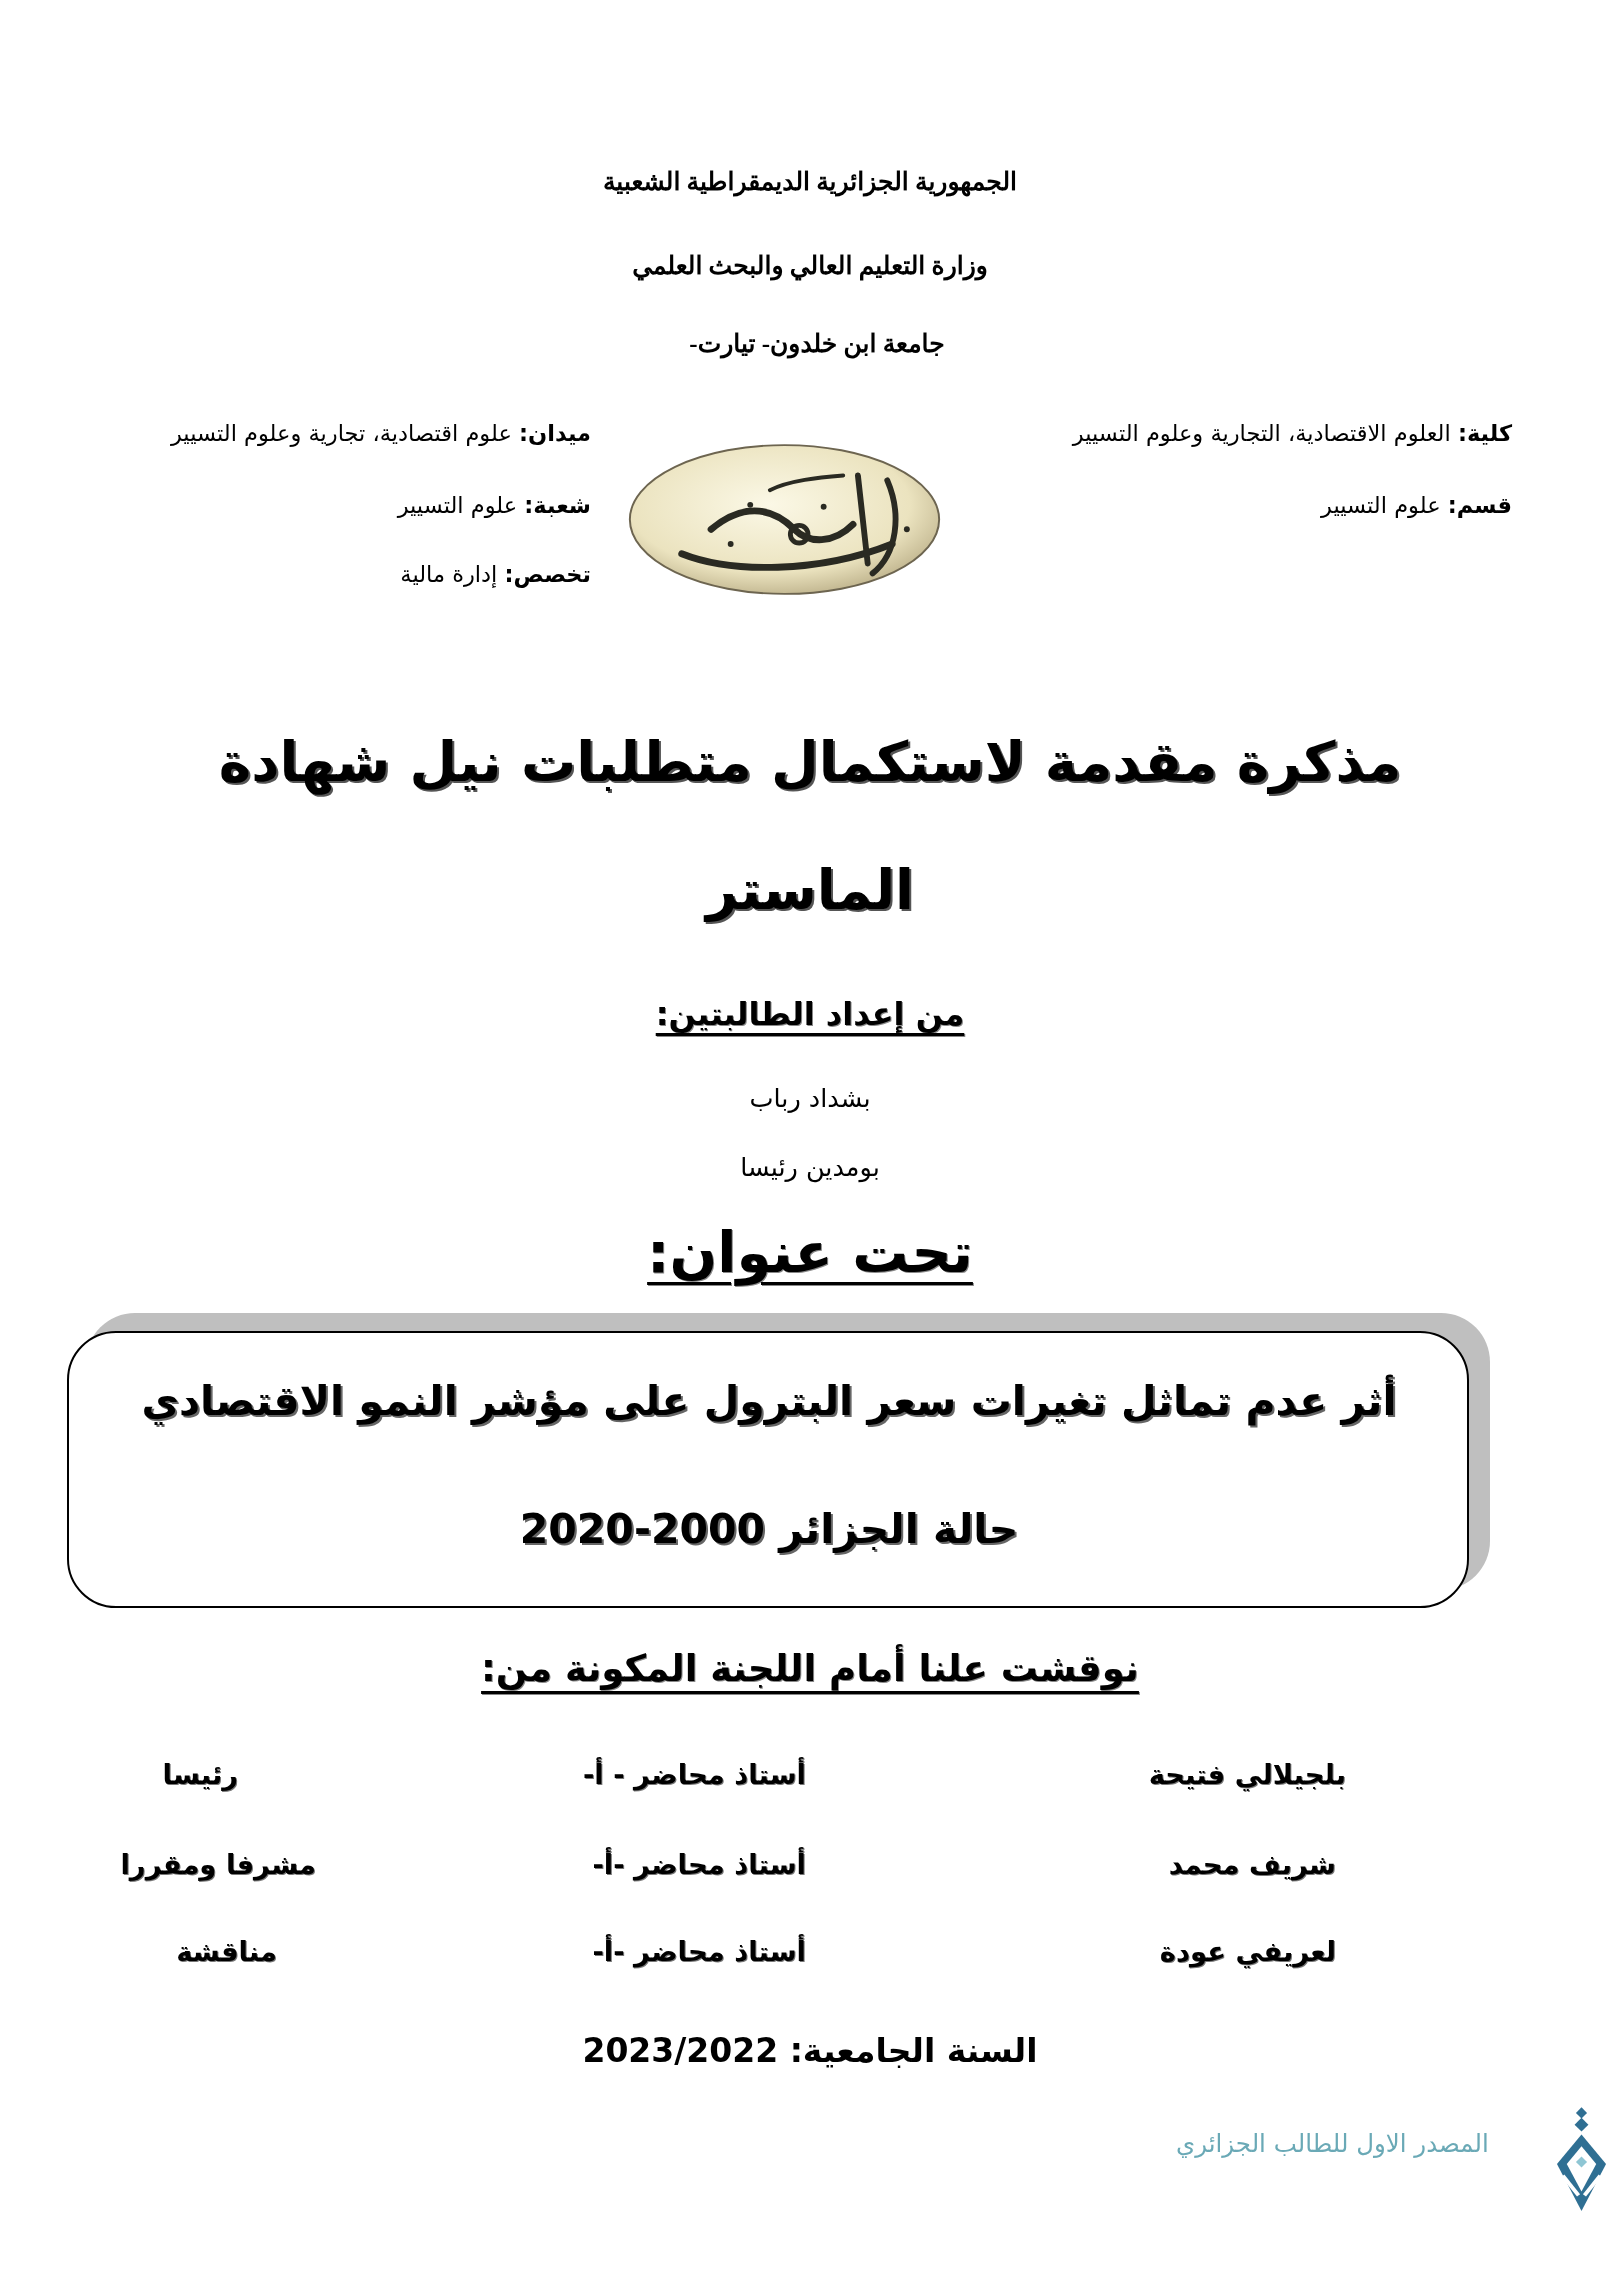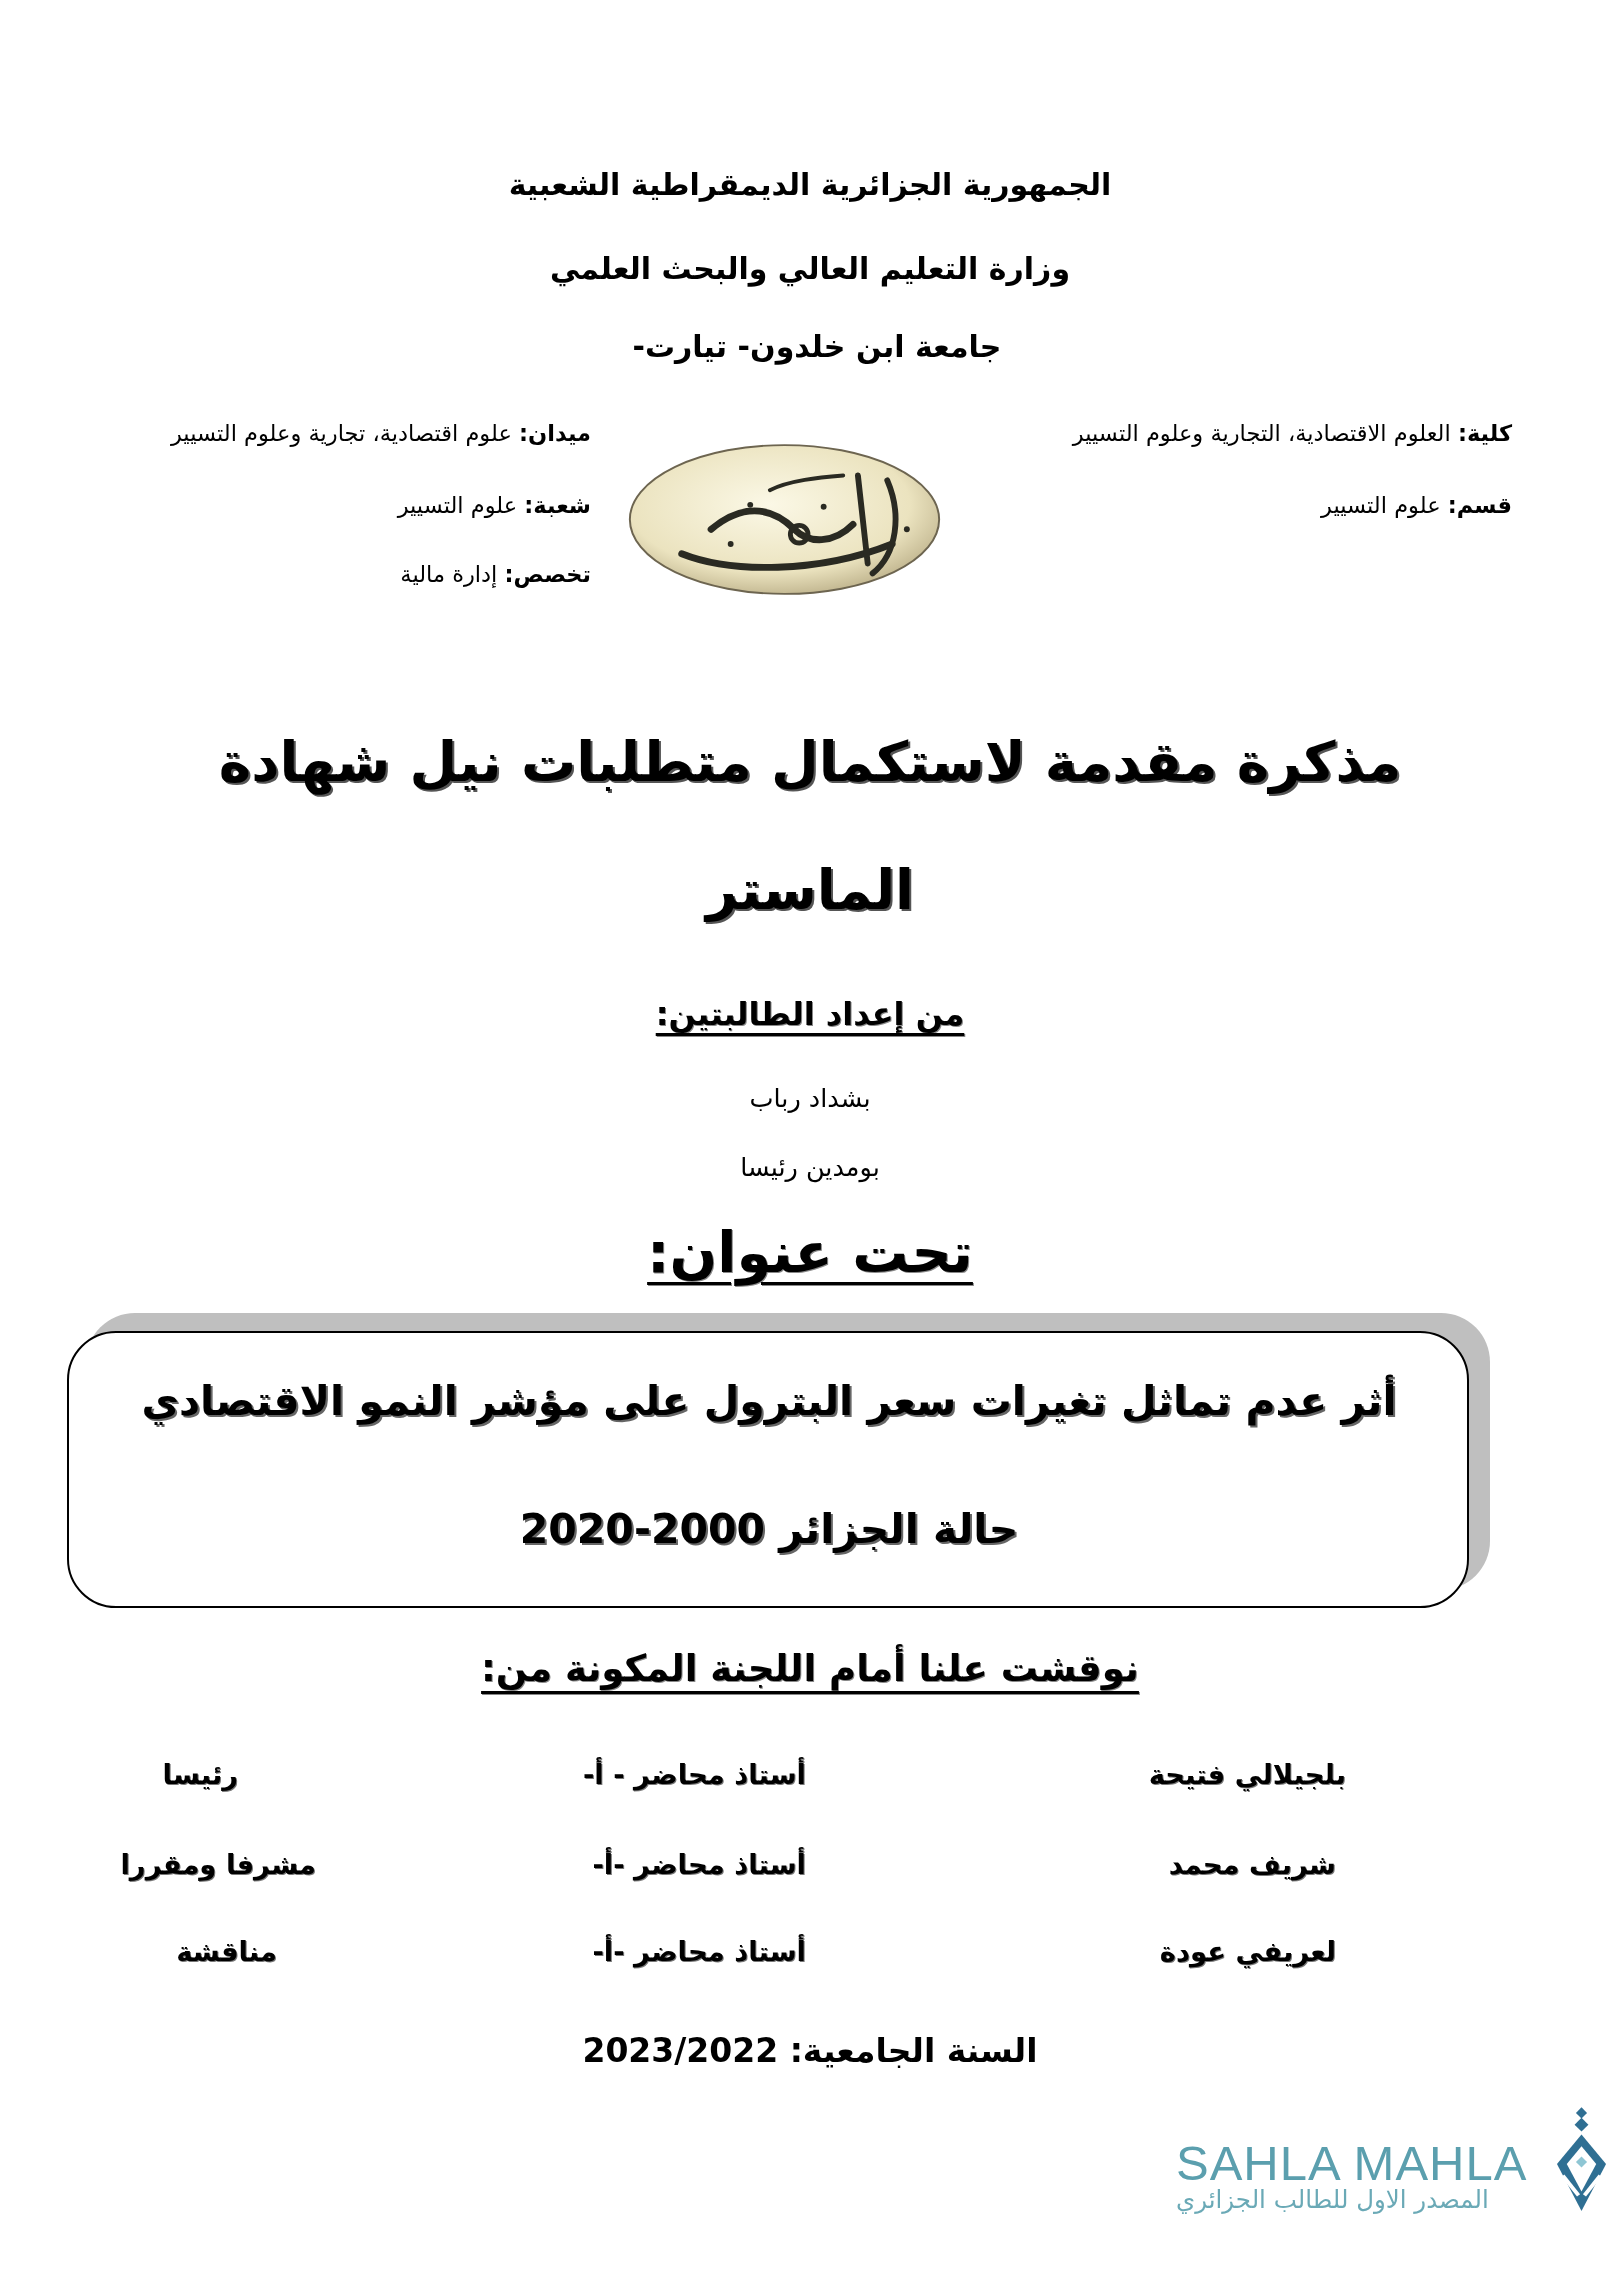--- a/index.html
+++ b/index.html
@@ -4,21 +4,21 @@
 <style>
   html, body { margin: 0; padding: 0; background: #ffffff; }
   body {
     width: 1620px; height: 2293px; position: relative; overflow: hidden;
     font-family: "DejaVu Sans", sans-serif; color: #000;
   }
   .abs { position: absolute; }
   .rtl { direction: rtl; unicode-bidi: plaintext; }
   .center { left: 0; width: 1620px; text-align: center; }
 
-  .hdr { font-weight: bold; font-size: 30px; }
+  .hdr { font-weight: bold; font-size: 25px; font-family: Liberation Serif, serif; }
   .meta { font-size: 22.5px; white-space: nowrap; }
   .meta b { font-weight: bold; }
 
   .title-big { font-weight: bold; font-size: 55px; text-shadow: 2px 2px 0 #555; letter-spacing: 0px; }
   .sub-u { font-weight: bold; font-size: 32px; text-decoration: underline; text-underline-offset: 7.8px; text-decoration-thickness: 2.9px; text-shadow: 1px 1px 0 #888; }
   .student { font-size: 25.5px; }
   .under-title { font-weight: bold; font-size: 56px; text-decoration: underline; text-underline-offset: 9.8px; text-decoration-thickness: 2.9px; text-shadow: 1px 1px 0 #888; }
 
   .box-shadow {
     left: 86px; top: 1313px; width: 1404px; height: 277px;
@@ -117,21 +117,20 @@
   <div>
     <div class="abs cm rtl" style="right:284px; top:1936px;">لعريفي عودة</div>
     <div class="abs cm rtl" style="right:814px; top:1936px;">أستاذ محاضر -أ-</div>
     <div class="abs cm rtl" style="right:1343px; top:1936px;">مناقشة</div>
   </div>
 </div>
 
 <div class="abs center year rtl" style="top:2031px;">السنة الجامعية: 2023/2022</div>
 
 <div class="abs" style="left:1176px; top:2135px;">
-  <div class="sm-brand">SAHLA MAHLA</div>
   <div class="sm-tag rtl" style="text-align:left; margin-top:-5.9px;">المصدر الاول للطالب الجزائري</div>
 </div>
 <div class="abs" style="left:1549px; top:2107px;">
   <svg width="65" height="108" viewBox="0 0 66 110">
     <rect x="29" y="2" width="8" height="8" transform="rotate(45 33 6)" fill="#2f6f93"></rect>
     <rect x="28" y="13" width="10" height="10" transform="rotate(45 33 18)" fill="#2f6f93"></rect>
     <path d="M33 28 L58 58 L33 106 L8 58 Z" fill="#2f6f93"></path>
     <path d="M33 40 L48 58 L33 86 L18 58 Z" fill="#ffffff"></path>
     <rect x="29" y="52" width="8" height="8" transform="rotate(45 33 56)" fill="#8fc6d4"></rect>
     <path d="M14 70 L30 90" stroke="#ffffff" stroke-width="4"></path>

